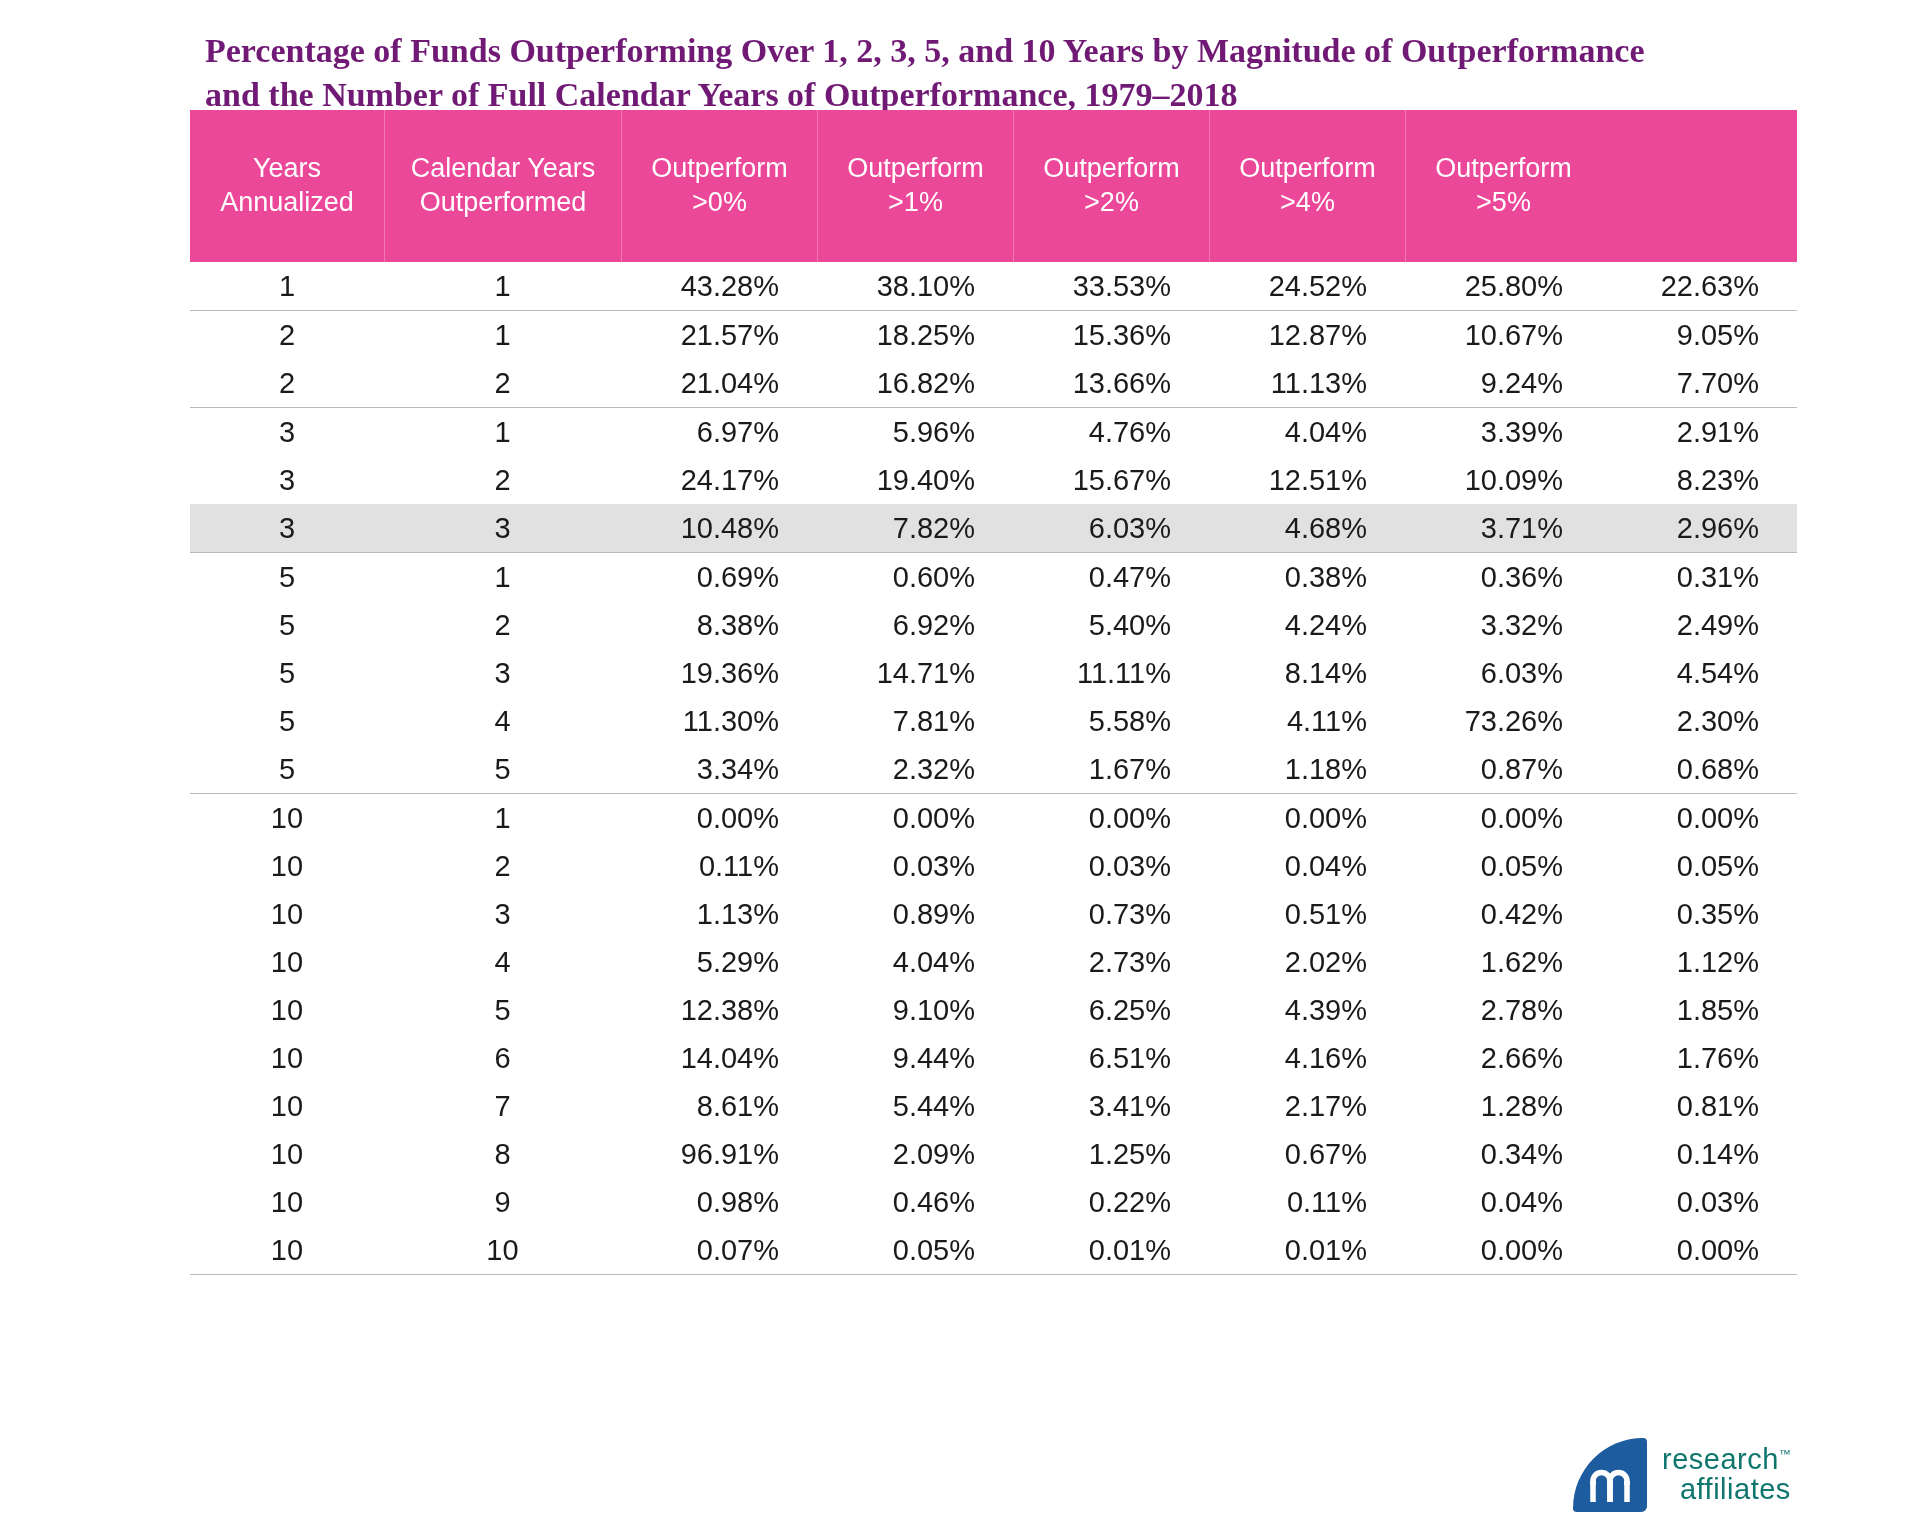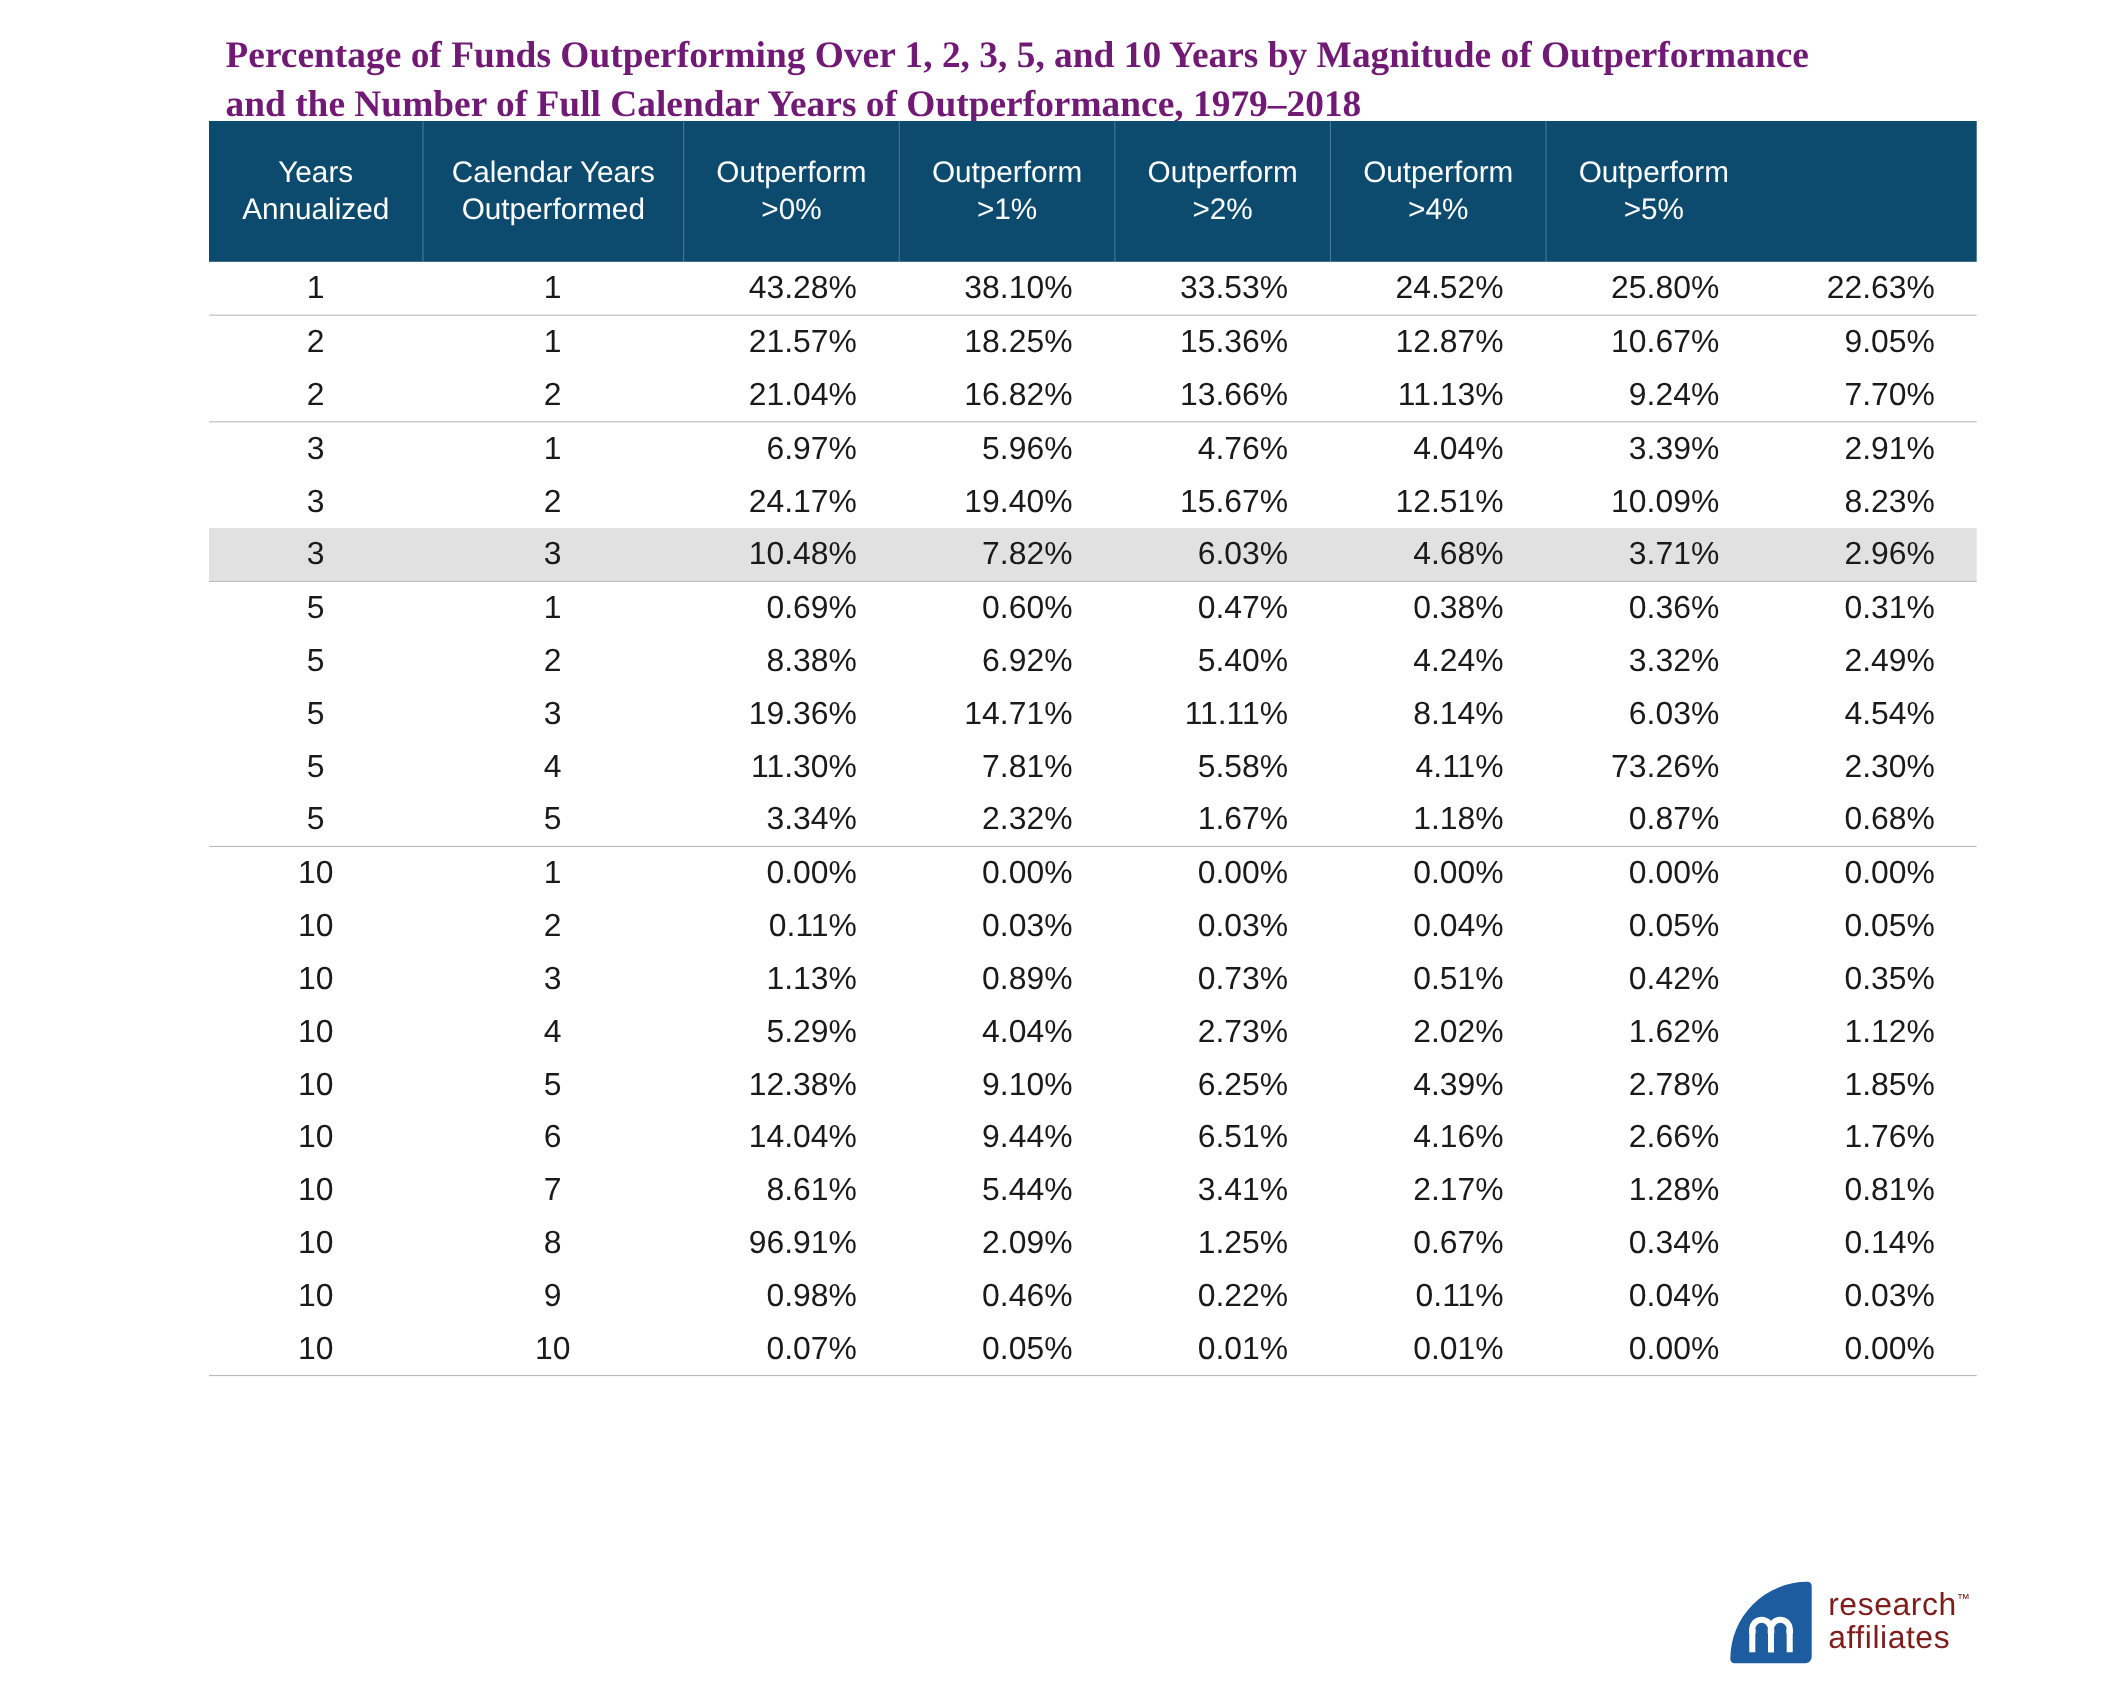--- a/index.html
+++ b/index.html
@@ -3,21 +3,21 @@
 <meta charset="utf-8">
 <style>
   html,body{margin:0;padding:0;background:#ffffff;}
   .page{position:relative;width:1917px;height:1539px;background:#fff;overflow:hidden;
         font-family:"Liberation Sans","DejaVu Sans",sans-serif;color:#1a1a1a;}
   .title{position:absolute;left:205px;top:29px;width:1500px;margin:0;
          font-family:"Liberation Serif","DejaVu Serif",serif;font-weight:700;
          font-size:34px;line-height:1.28;color:#701a75;letter-spacing:0px;}
   .tablewrap{position:absolute;left:190px;top:110px;width:1607px;}
   .thead{display:grid;grid-template-columns:194px 237px repeat(6,196px);
-         background:#0c4a6e;color:#ffffff;height:128px;}
+         background:#ec4899;color:#ffffff;height:152px;}
   .th{display:flex;align-items:center;justify-content:center;text-align:center;
       font-size:27px;line-height:1.25;padding:0 12px;box-sizing:border-box;height:100%;}
   .th + .th{border-left:1px solid rgba(255,255,255,0.25);}
   .tbody{border-bottom:1px solid #b9b9b9;}
   .tr{display:grid;grid-template-columns:194px 237px repeat(6,196px);height:48px;}
   .tr.group-start{border-top:1px solid #b9b9b9;}
   .tr.highlight{background:#e1e1e1;}
   .td{display:flex;align-items:center;font-size:29px;box-sizing:border-box;}
   .td.key{justify-content:center;}
   .td.num{justify-content:flex-end;padding-right:38px;}
@@ -25,21 +25,21 @@
           font-family:"Liberation Serif","DejaVu Serif",serif;
           font-size:27px;color:#6d6e71;}
   .disclaimer{position:absolute;left:190px;top:1468px;margin:0;width:1220px;
               font-size:23px;line-height:1.38;color:#1e1e1e;}
   .disclaimer .link{color:inherit;text-decoration:underline;cursor:pointer;}
   .logo{position:absolute;left:1573px;top:1438px;display:flex;align-items:center;gap:15px;}
   .logo-mark{width:74px;height:74px;background:#1d5c9f;border-radius:100% 0 6px 0;
              border-bottom-left-radius:4px;border-top-right-radius:4px;
              display:flex;align-items:flex-end;justify-content:center;}
   .logo-mark svg{display:block;margin-bottom:9px;}
-  .logo-text{color:#7f1d1d;font-size:29px;line-height:1.02;letter-spacing:0.5px;}
+  .logo-text{color:#0f766e;font-size:29px;line-height:1.02;letter-spacing:0.5px;text-align:right;}
   .logo-text .tm{font-size:12px;vertical-align:super;letter-spacing:0;}
 </style>
 </head>
 <body>
 
 <div class="page">
 
   <h1 class="title">Percentage of Funds Outperforming Over 1, 2, 3, 5, and 10 Years by Magnitude of Outperformance and the Number of Full Calendar Years of Outperformance, 1979–2018</h1>
 
   <div class="tablewrap">

